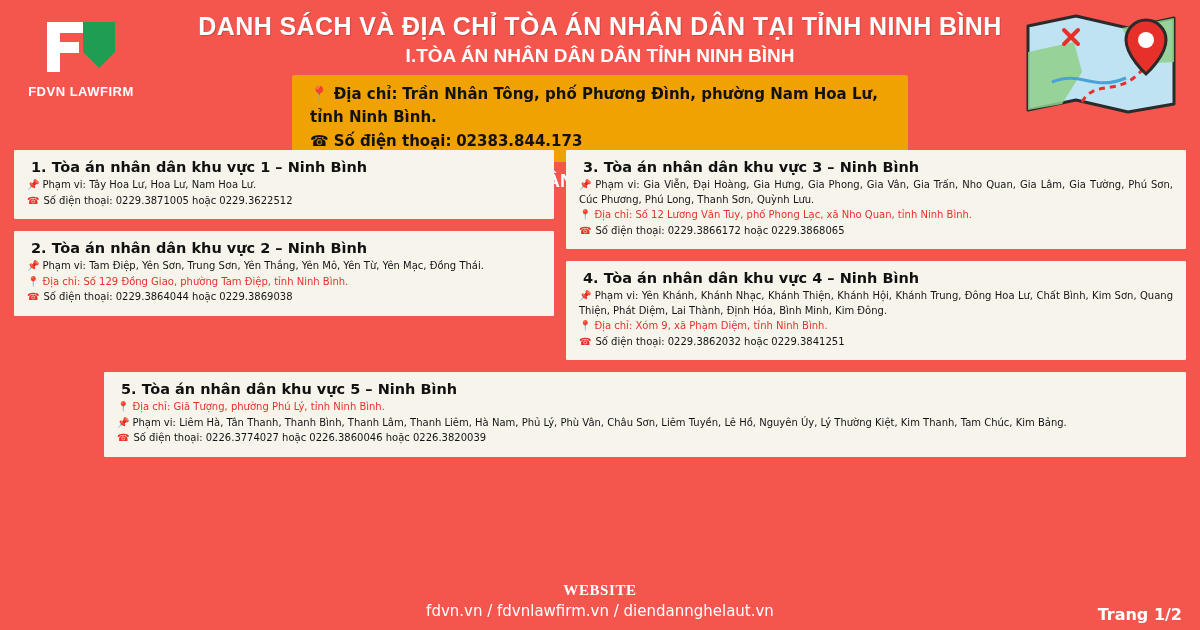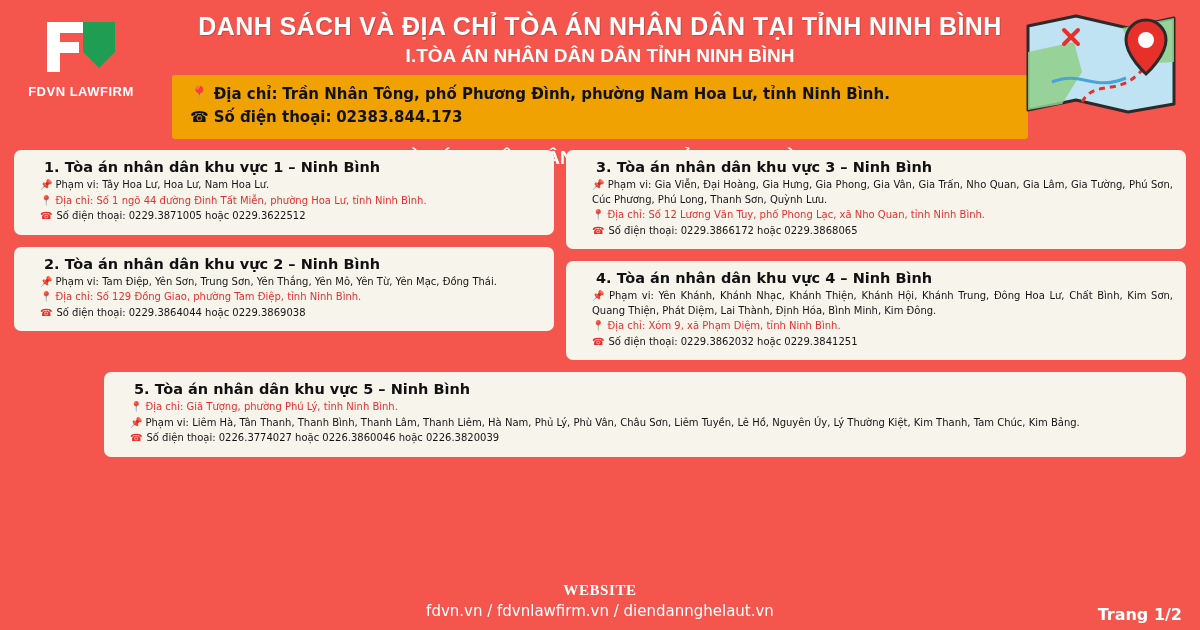--- a/index.html
+++ b/index.html
@@ -56,21 +56,21 @@
   .title-sub2 {
     color:#ffffff;
     font-weight:bold;
     font-size:19px;
     margin-top:8px;
     font-family:"Liberation Sans", sans-serif;
   }
 
   .court-box {
     margin:8px auto 0 auto;
-    width:856px;
+    width:616px;
     background:#f0a202;
     border-radius:3px;
     padding:8px 18px 9px 18px;
     text-align:left;
   }
   .court-line {
     font-size:15px;
     color:#121212;
     line-height:1.55;
     font-family:"DejaVu Sans", sans-serif;
@@ -90,22 +90,22 @@
   }
   .grid {
     display:flex; gap:12px;
   }
   .col { display:flex; flex-direction:column; gap:12px; }
   .col-left { width:540px; }
   .col-right { flex:1; }
 
   .card {
     background:#f7f4ec;
-    border-radius:7px;
-    padding:9px 13px 10px 26px;
+    border-radius:1px;
+    padding:9px 13px 10px 13px;
   }
   .card-title {
     font-weight:bold;
     font-size:14.5px;
     color:#111;
     margin-bottom:3px;
     padding-left:4px;
     font-family:"DejaVu Sans", sans-serif;
   }
   .row {
@@ -199,24 +199,20 @@
     <div class="grid">
 
       <div class="col col-left">
 
         <div class="card">
           <div class="card-title">1. Tòa án nhân dân khu vực 1 – Ninh Bình</div>
           <div class="row">
             <span class="pin">📌</span><span>Phạm vi:</span>
             <span>Tây Hoa Lư, Hoa Lư, Nam Hoa Lư.</span>
           </div>
-          <div class="row addr">
-            <span class="pin">📍</span><span>Địa chỉ:</span>
-            <span>Số 1 ngõ 44 đường Đinh Tất Miễn, phường Hoa Lư, tỉnh Ninh Bình.</span>
-          </div>
           <div class="row">
             <span class="phone-ico">☎</span><span>Số điện thoại:</span>
             <span>0229.3871005 hoặc 0229.3622512</span>
           </div>
         </div>
 
         <div class="card">
           <div class="card-title">2. Tòa án nhân dân khu vực 2 – Ninh Bình</div>
           <div class="row">
             <span class="pin">📌</span><span>Phạm vi:</span>

